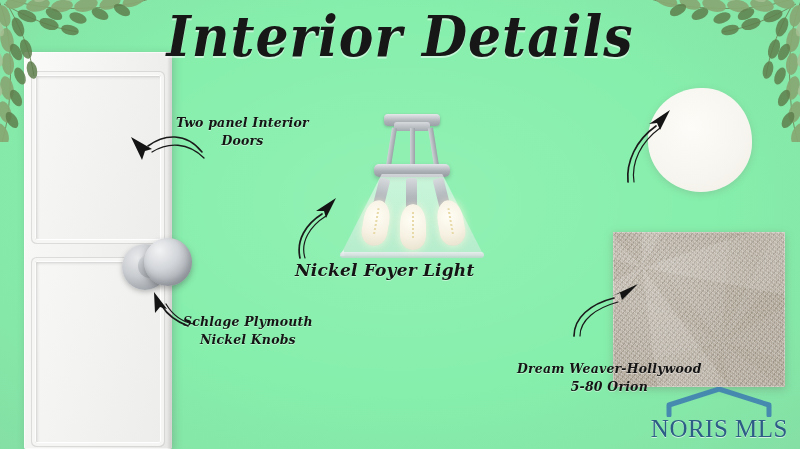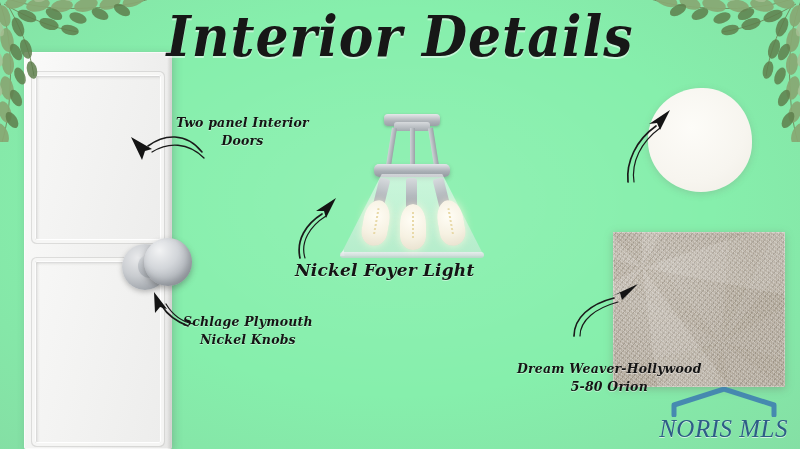--- a/index.html
+++ b/index.html
@@ -177,21 +177,21 @@
   .arrow svg{display:block;overflow:visible;}
 
   
   .leafbox{position:absolute;z-index:9;pointer-events:none;}
   .leafbox.tl{left:-6px;top:-8px;width:160px;height:150px;}
   .leafbox.tr{right:-6px;top:-8px;width:160px;height:150px;transform:scaleX(-1);}
 
   
   .logo{
     position:absolute;right:12px;bottom:6px;z-index:10;
-    display:flex;flex-direction:column;align-items:center;font-style:italic;
+    display:flex;flex-direction:column;align-items:center;
   }
   .logo .roof{line-height:0;margin-bottom:-2px;}
   .logo .wordmark{
     font-family:"Liberation Serif", serif;
     font-size:25px;letter-spacing:.5px;color:#2d5d86;font-weight:400;
     text-shadow:0 1px 0 rgba(255,255,255,.6);
   }
 </style>
 </head>
 <body>

